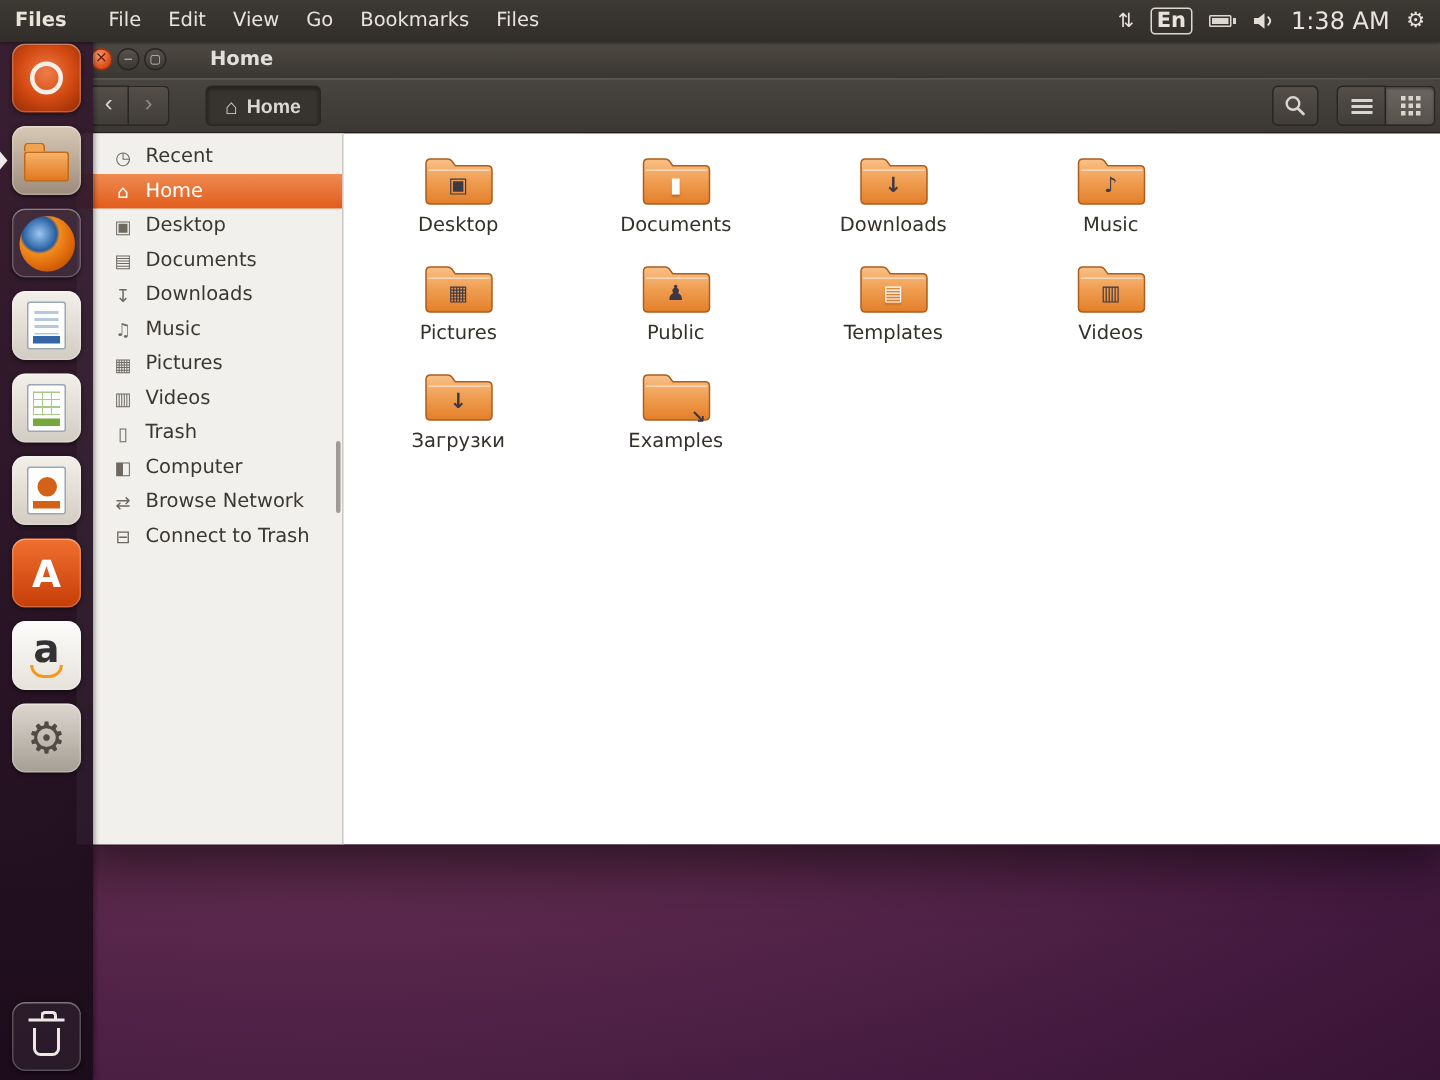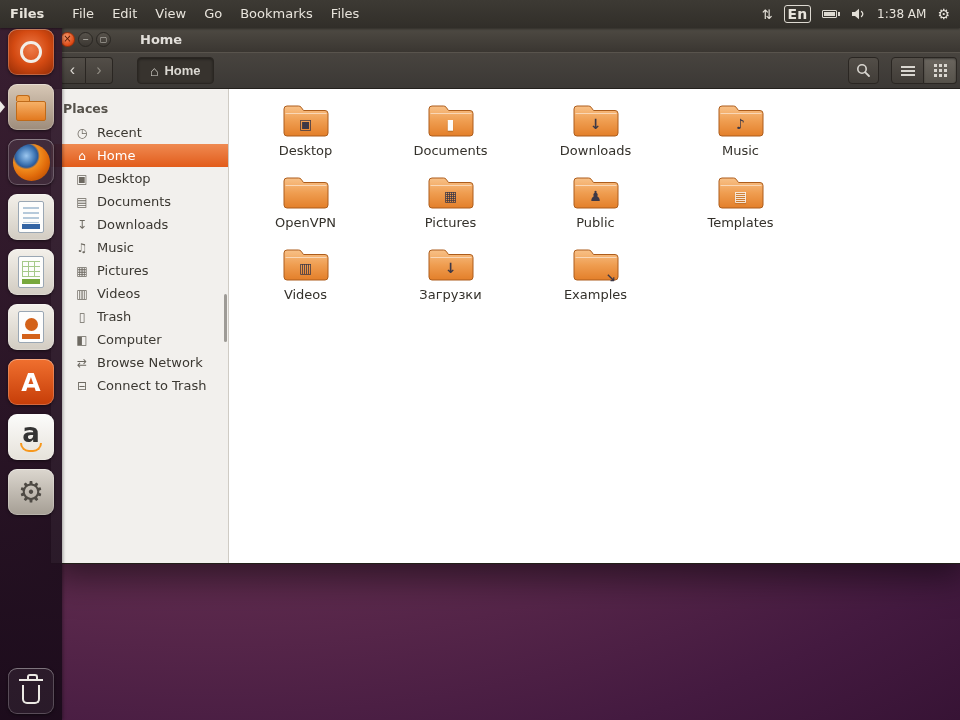--- a/index.html
+++ b/index.html
@@ -19,21 +19,21 @@
   .menus{display:flex;height:100%;align-items:center}
   .menu-item{padding:0 9px;line-height:24px;cursor:default;white-space:nowrap}
   .menu-item.appname{font-weight:bold;padding-left:10px;margin-right:10px}
   .indicators{margin-left:auto;display:flex;align-items:center;gap:11px;padding-right:10px}
   .ind{display:flex;align-items:center;line-height:1}
   .ind.kbd{font-size:13px;color:#e8e4dc}
   .ind.en{border:1px solid #ddd9d1;border-radius:3px;font-size:14px;font-weight:bold;padding:1px 3px}
   .bat-body{width:15px;height:8px;border:1px solid #ddd9d1;border-radius:1px;padding:1px;display:block}
   .bat-fill{display:block;height:100%;width:100%;background:#ddd9d1}
   .bat-nub{width:2px;height:4px;background:#ddd9d1;margin-left:1px;display:block}
-  .ind.time{font-size:12px}
+  .ind.time{font-size:16px}
   .ind.gear{font-size:14px}
 
   
   .launcher{position:absolute;left:0;top:24px;bottom:0;width:62px;z-index:40;
     background:linear-gradient(180deg,rgba(52,28,46,.95),rgba(26,11,26,.95));
     display:flex;flex-direction:column;align-items:center;padding-top:5px;box-shadow:1px 0 3px rgba(0,0,0,.35)}
   .launcher-items{display:flex;flex-direction:column;align-items:center}
   .ltile{width:46px;height:46px;border-radius:9px;margin-bottom:9px;position:relative;
     display:flex;align-items:center;justify-content:center;cursor:pointer;
     box-shadow:inset 0 0 0 1px rgba(255,255,255,.22), inset 0 1px 0 rgba(255,255,255,.22), 0 1px 3px rgba(0,0,0,.5)}
@@ -253,21 +253,20 @@
           </button>
         <button class="tbtn view-grid active" data-name="grid-view-icon">
             <span class="grid-glyph"></span>
           </button>
       </div>
     </div>
 
     <div class="wbody" data-name="window-body">
       <div class="sidebar" data-name="sidebar">
         <div data-name="sidebar-list">
-            <div class="sb-header" data-name="sidebar-section-places">Places</div>
             <div class="sb-item" data-name="sidebar-item-recent">
               <span class="sb-icon" data-name="recent-icon">◷</span>
               <span class="sb-label" data-name="sidebar-item-label">Recent</span>
             </div>
             <div class="sb-item selected" data-name="sidebar-item-home">
               <span class="sb-icon" data-name="home-icon">⌂</span>
               <span class="sb-label" data-name="sidebar-item-label">Home</span>
             </div>
             <div class="sb-item" data-name="sidebar-item-desktop">
               <span class="sb-icon" data-name="desktop-icon">▣</span>
@@ -346,29 +345,20 @@
             </div>
             <div class="file-item" data-name="file-item">
               <span class="folder-wrap" data-name="folder-icon">
                 <svg width="52" height="38" viewBox="0 0 52 38">
                   <path d="M4 11 V8 q0-3 3-3 h11.5 q1.6 0 2.6 1.2 L23.5 9.5 H45 q3 0 3 3 V32 q0 3-3 3 H7 q-3 0-3-3 Z" fill="url(#gfold)" stroke="#ad5d1c" stroke-width="1"></path>
                   <path d="M5.5 12.5 H46.5" stroke="rgba(255,255,255,0.5)" stroke-width="1.1"></path>
                 </svg>
                 <span class="emblem dark center" data-name="music-emblem">♪</span>
               </span>
               <span class="file-label" data-name="file-label">Music</span>
-            </div>
-            <div class="file-item" data-name="file-item">
-              <span class="folder-wrap" data-name="folder-icon">
-                <svg width="52" height="38" viewBox="0 0 52 38">
-                  <path d="M4 11 V8 q0-3 3-3 h11.5 q1.6 0 2.6 1.2 L23.5 9.5 H45 q3 0 3 3 V32 q0 3-3 3 H7 q-3 0-3-3 Z" fill="url(#gfold)" stroke="#ad5d1c" stroke-width="1"></path>
-                  <path d="M5.5 12.5 H46.5" stroke="rgba(255,255,255,0.5)" stroke-width="1.1"></path>
-                </svg>
-              </span>
-              <span class="file-label" data-name="file-label">OpenVPN</span>
             </div>
             <div class="file-item" data-name="file-item">
               <span class="folder-wrap" data-name="folder-icon">
                 <svg width="52" height="38" viewBox="0 0 52 38">
                   <path d="M4 11 V8 q0-3 3-3 h11.5 q1.6 0 2.6 1.2 L23.5 9.5 H45 q3 0 3 3 V32 q0 3-3 3 H7 q-3 0-3-3 Z" fill="url(#gfold)" stroke="#ad5d1c" stroke-width="1"></path>
                   <path d="M5.5 12.5 H46.5" stroke="rgba(255,255,255,0.5)" stroke-width="1.1"></path>
                 </svg>
                 <span class="emblem dark center" data-name="picture-emblem">▦</span>
               </span>
               <span class="file-label" data-name="file-label">Pictures</span>

